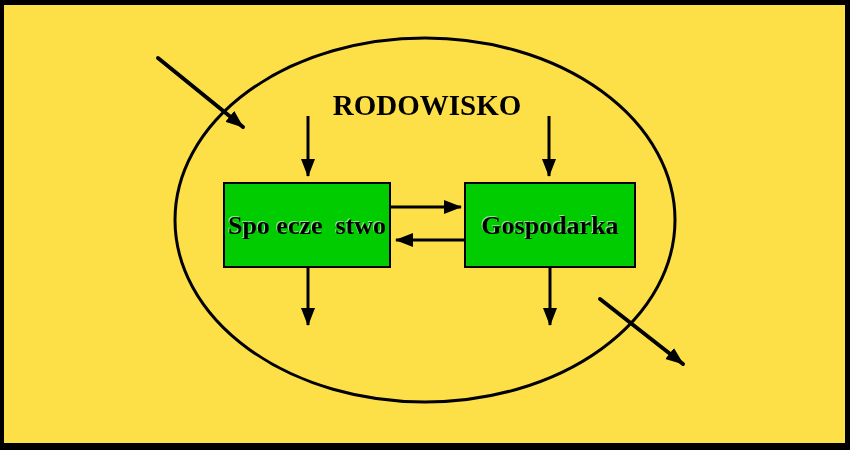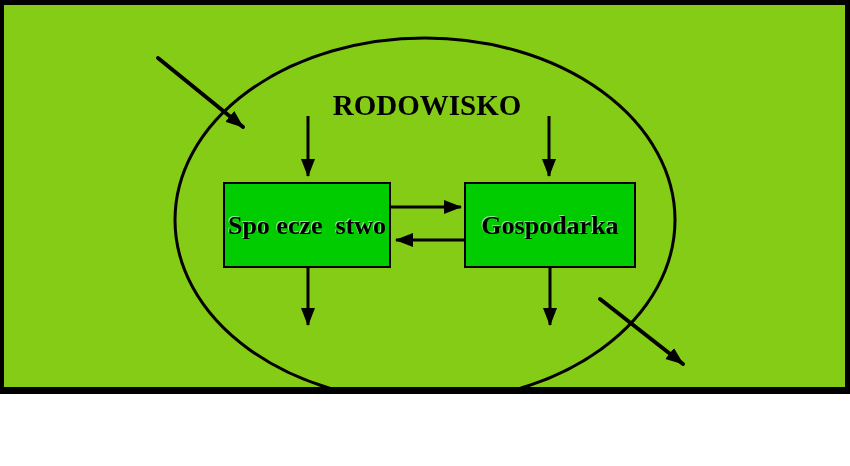--- a/index.html
+++ b/index.html
@@ -3,26 +3,26 @@
 <meta charset="utf-8">
 <style>
   html, body {
     margin: 0;
     padding: 0;
     background: #ffffff;
   }
   .frame {
     position: relative;
     width: 850px;
-    height: 394px;
+    height: 450px;
     box-sizing: border-box;
     border-style: solid;
     border-color: #000000;
     border-width: 5px 5px 7px 4px;
-    background: #84cc16;
+    background: #fde047;
     overflow: hidden;
   }
   .canvas {
     position: absolute;
     left: 0;
     top: 0;
     display: block;
   }
   text {
     font-family: "Liberation Serif", "DejaVu Serif", serif;

